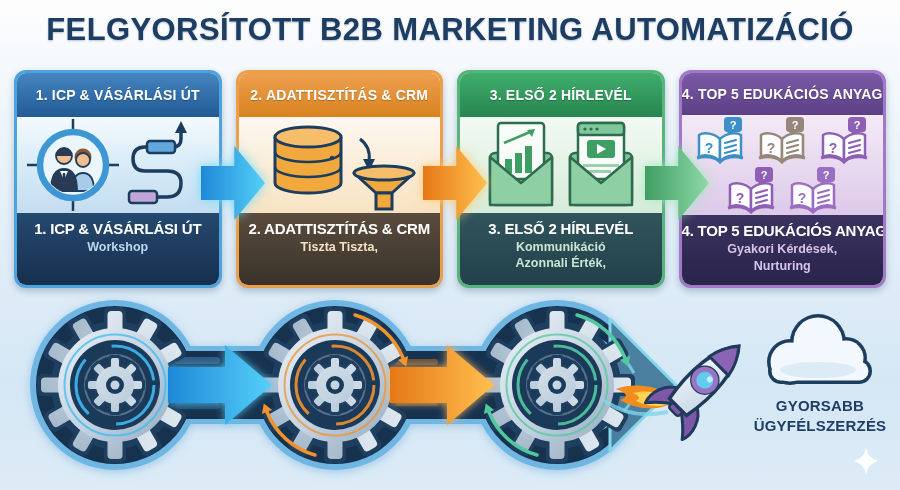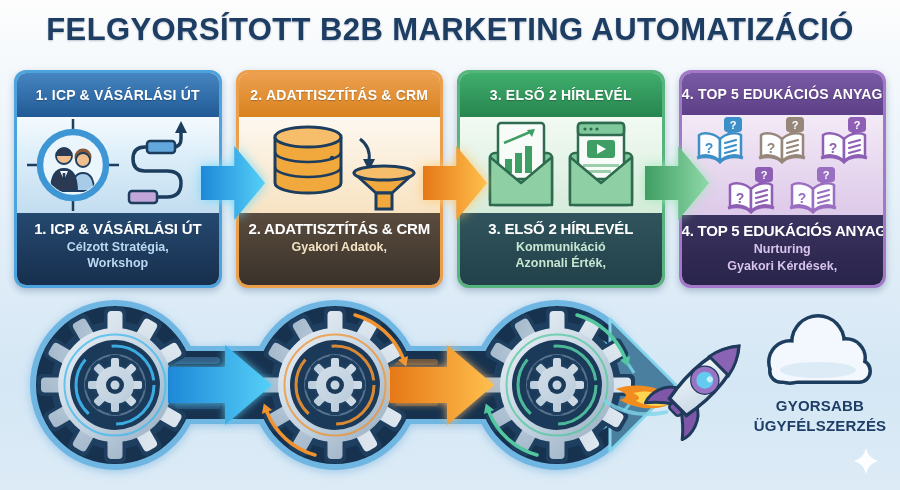--- a/index.html
+++ b/index.html
@@ -88,21 +88,20 @@
             <path d="M8,76 H42 Q56,76 56,62 Q56,50 42,50 H20 Q8,50 8,38 Q8,26 20,26 H48 Q56,26 56,18 V10" fill="none" stroke="#1d3d5e" stroke-width="3.5" stroke-linecap="round"></path>
             <polygon points="50,12 62,12 56,0" fill="#1d3d5e"></polygon>
             <rect x="22" y="20" width="28" height="12" rx="3" fill="#63a8dc" stroke="#1d3d5e" stroke-width="2.5"></rect>
             <rect x="4" y="70" width="28" height="12" rx="3" fill="#c2a6da" stroke="#1d3d5e" stroke-width="2.5"></rect>
           </g>
         </svg>
       </div>
       <div class="card-footer">
         <div class="footer-title">1. ICP &amp; VÁSÁRLÁSI ÚT</div>
         <div class="footer-sub">
-          <div>Célzott Stratégia,</div>
           <div>Workshop</div>
         </div>
       </div>
     </div>
 
     <div class="card card2">
       <div class="card-header">2. ADATTISZTÍTÁS &amp; CRM</div>
       <div class="card-icon">
         <svg width="190" height="96" viewBox="0 0 190 96">
           <g transform="translate(12,4)">
@@ -119,21 +118,21 @@
               <polygon points="98,52 158,52 136,72 120,72" fill="#f1a93e" stroke="#1d3d5e" stroke-width="3" stroke-linejoin="round"></polygon>
               <ellipse cx="128" cy="52" rx="30" ry="7" fill="#f6bd6a" stroke="#1d3d5e" stroke-width="3"></ellipse>
               <rect x="120" y="72" width="16" height="16" fill="#f1a93e" stroke="#1d3d5e" stroke-width="3"></rect>
             </g>
           </g>
         </svg>
       </div>
       <div class="card-footer">
         <div class="footer-title">2. ADATTISZTÍTÁS &amp; CRM</div>
         <div class="footer-sub">
-          <div>Gyakori Adatok,</div>
+          <div>Tiszta Tiszta,</div>
         </div>
       </div>
     </div>
 
     <div class="card card3">
       <div class="card-header">3. ELSŐ 2 HÍRLEVÉL</div>
       <div class="card-icon">
         <svg width="190" height="96" viewBox="0 0 190 96">
           <g transform="translate(24,6)">
             <rect x="0" y="30" width="62" height="52" rx="5" fill="#7fc89b" stroke="#2e6b4f" stroke-width="2.5"></rect>
@@ -188,22 +187,22 @@
           <use href="#bookSym" x="8" y="2" style="color:#3d8fc7"></use>
           <use href="#bookSym" x="70" y="2" style="color:#97867a"></use>
           <use href="#bookSym" x="132" y="2" style="color:#8e5fb5"></use>
           <use href="#bookSym" x="39" y="52" style="color:#8e5fb5"></use>
           <use href="#bookSym" x="101" y="52" style="color:#9a6ec0"></use>
         </svg>
       </div>
       <div class="card-footer">
         <div class="footer-title">4. TOP 5 EDUKÁCIÓS ANYAG</div>
         <div class="footer-sub">
+          <div>Gyakori Kérdések,</div>
           <div>Nurturing</div>
-          <div>Gyakori Kérdések,</div>
         </div>
       </div>
     </div>
   </div>
 
   <div class="flow-arrow fa1">
       <div class="shape"></div>
     </div>
   <div class="flow-arrow fa2">
       <div class="shape"></div>

